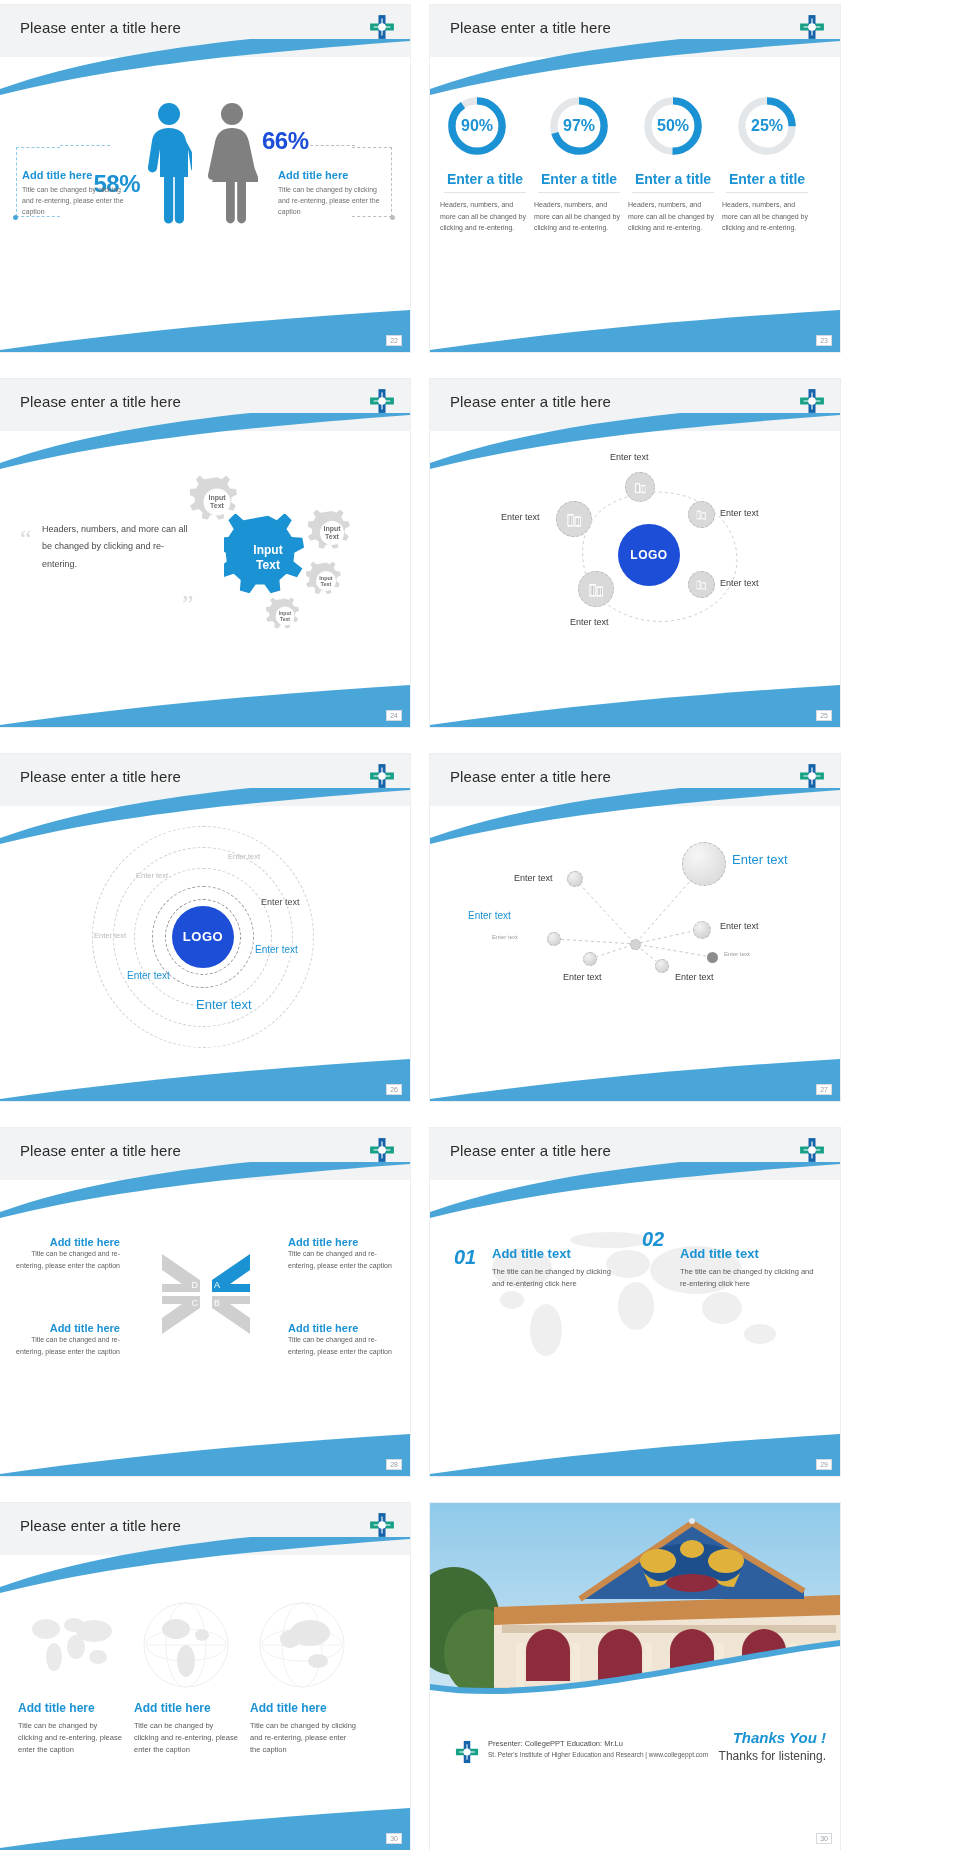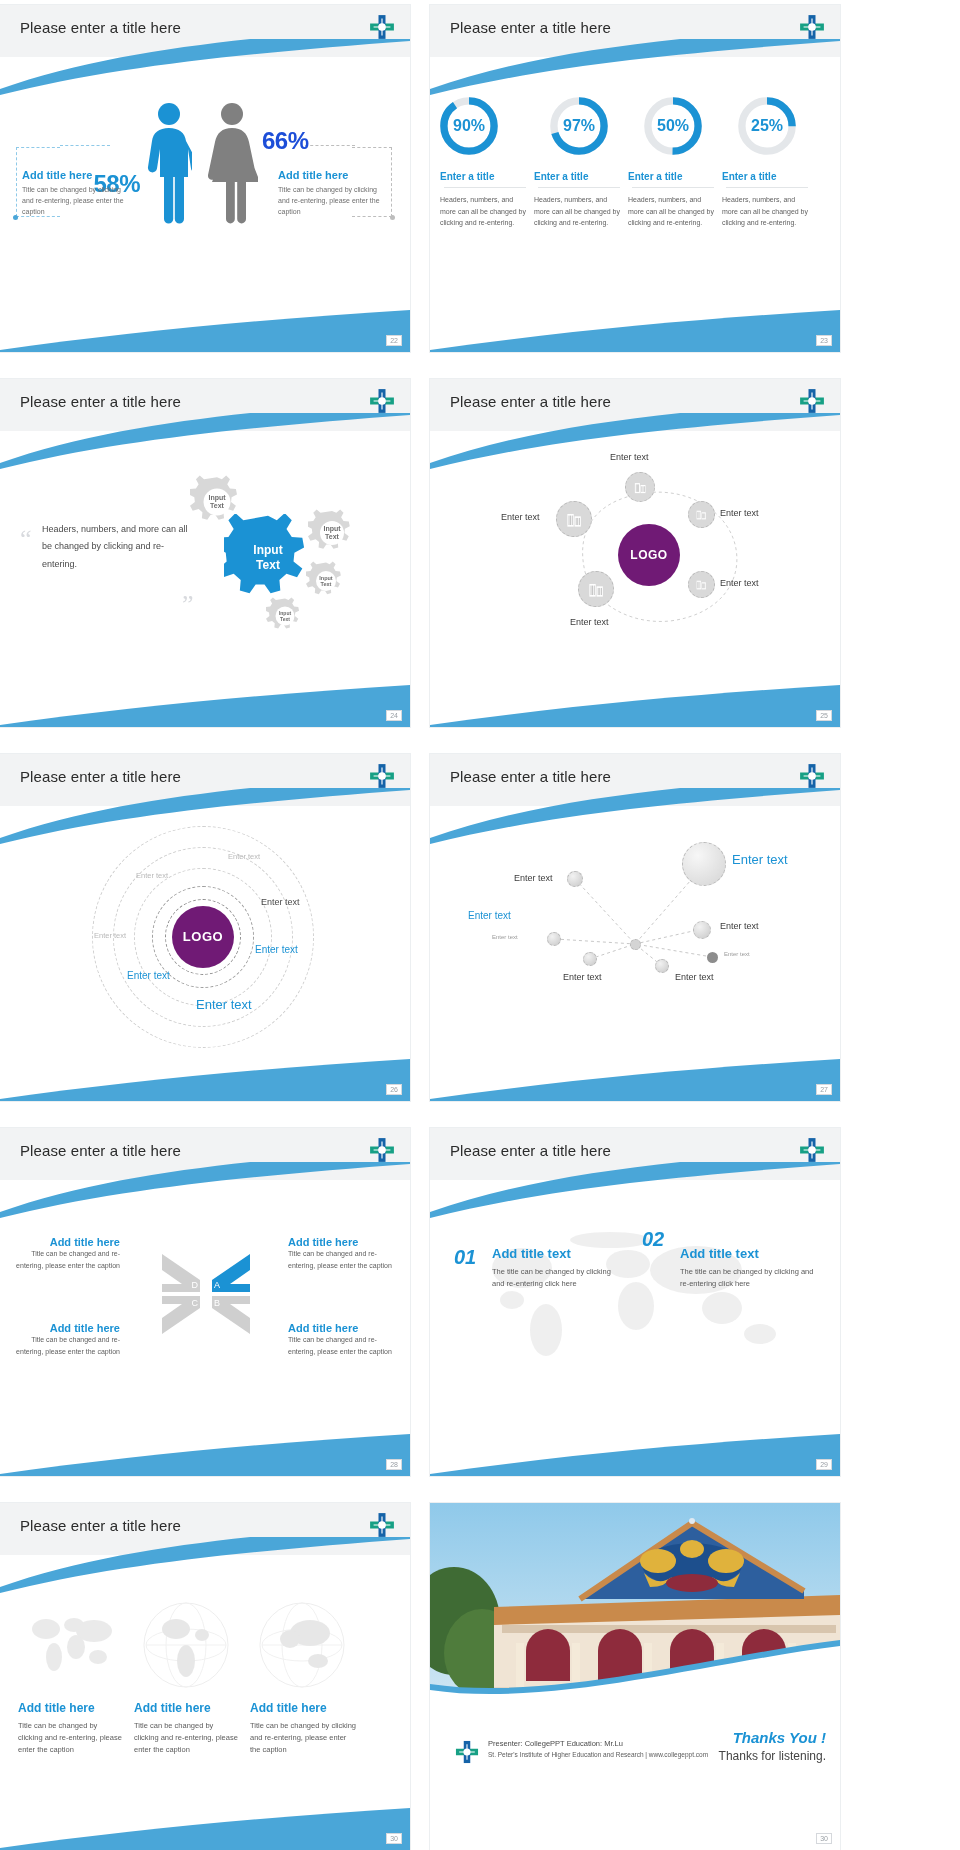--- a/index.html
+++ b/index.html
@@ -55,35 +55,35 @@
   .caption { font-size:7px; color:#6e6e6e; line-height:1.55; margin-top:4px; }
   .dashbox-l { position:absolute; border:1px dashed #8ec9e8; border-right:none; }
   .dashbox-r { position:absolute; border:1px dashed #bdbdbd; border-left:none; }
 
   
   .donut-wrap { position:absolute; }
   .donut-val {
     position:absolute; inset:0; display:flex; align-items:center; justify-content:center;
     font-size:16px; font-weight:bold; color:#1b92d4;
   }
-  .donut-title { font-size:10px; font-weight:bold; color:#1b92d4; text-align:left; }
+  .donut-title { font-size:14px; font-weight:bold; color:#1b92d4; text-align:center; }
   .donut-rule { height:1px; background:#e2e5e7; margin:5px 4px 6px; }
   .donut-cap { font-size:7px; color:#5f5f5f; line-height:1.65; text-align:left; }
 
   
   .qmark { font-size:26px; color:#d8dade; font-family:"Liberation Serif", serif; line-height:.6;}
   .qtext { font-size:9px; color:#4a4a4a; line-height:1.9; }
 
   .gear-lbl { position:absolute; inset:0; display:flex; align-items:center; justify-content:center;
               text-align:center; font-size:7px; color:#6d6d6d; font-weight:bold; line-height:1.25;}
   .gear-lbl.big { font-size:12px; color:#fff; }
 
   .node-lbl { position:absolute; font-size:9px; color:#3c3c3c; white-space:nowrap; }
   .logo-circle {
-    position:absolute; border-radius:50%; background:#701a75;
+    position:absolute; border-radius:50%; background:#1d4ed8;
     display:flex; align-items:center; justify-content:center;
     color:#fff; font-weight:bold; letter-spacing:.5px;
   }
   .ring { position:absolute; border:1px dashed #cfcfcf; border-radius:50%; }
   .icon-node {
     position:absolute; border-radius:50%; background:#d9d9d9;
     border:1px dashed #b9b9b9;
     display:flex; align-items:center; justify-content:center;
   }
   .ctext { position:absolute; white-space:nowrap; }
@@ -170,21 +170,21 @@
       <svg class="swoosh" viewBox="0 0 410 56" preserveAspectRatio="none">
         <path d="M0,50 C120,8 260,-2 410,-14 L410,2 C250,14 120,26 0,56 Z" fill="#4aa6d8"></path>
       </svg>
       <svg class="logo" viewBox="0 0 40 40">
         <rect x="3" y="15" width="34" height="10" fill="#17a085"></rect>
         <rect x="15" y="3" width="10" height="34" fill="#1563a8"></rect>
         <circle cx="20" cy="20" r="5.5" fill="#fff"></circle>
         <path d="M20 8 L20 32 M8 20 L32 20" stroke="#fff" stroke-width="1.6"></path>
       </svg>
 
-      <div class="donut-wrap" style="left:8px;top:90px;width:62px;height:62px">
+      <div class="donut-wrap" style="left:16px;top:90px;width:62px;height:62px">
         <svg viewBox="0 0 42 42" style="width:62px;height:62px;transform:rotate(-90deg)">
           <circle cx="21" cy="21" r="17" fill="none" stroke="#e4e7ea" stroke-width="5"></circle>
           <circle cx="21" cy="21" r="17" fill="none" stroke="#1b92d4" stroke-width="5" stroke-dasharray="96.1 106.8"></circle>
         </svg>
         <div class="donut-val">90%</div>
       </div>
       <div style="position:absolute;left:10px;top:166px;width:90px">
         <div class="donut-title">Enter a title</div>
         <div class="donut-rule"></div>
         <div class="donut-cap">Headers, numbers, and more can all be changed by clicking and re-entering.</div>

